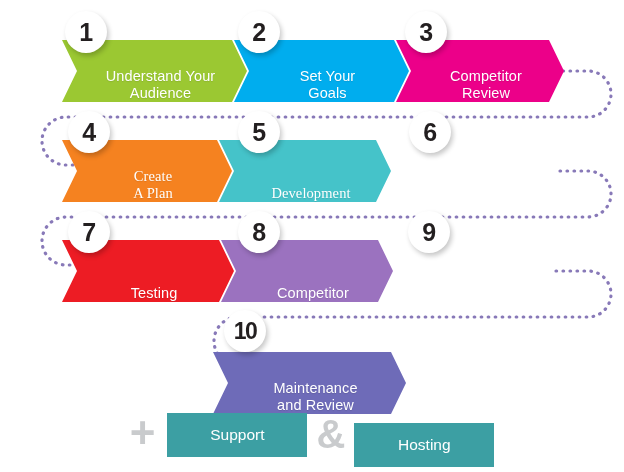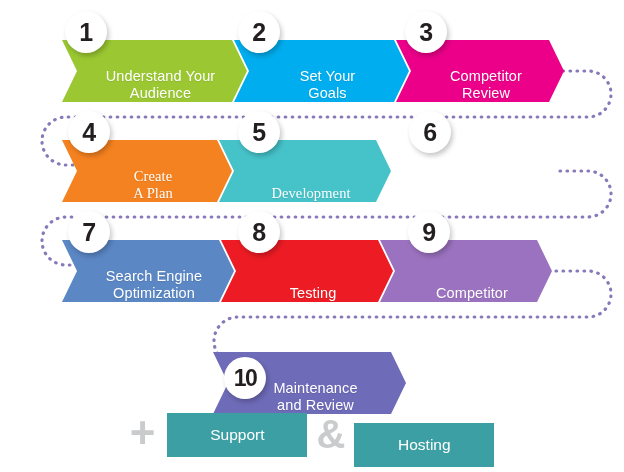--- a/index.html
+++ b/index.html
@@ -67,21 +67,21 @@
     color: #231f20;
     font-size: 25px;
     font-weight: bold;
     display: flex;
     align-items: center;
     justify-content: center;
     box-shadow: 2px 3px 5px rgba(0,0,0,.22);
     z-index: 20;
     letter-spacing: -0.5px;
   }
-  .badge.wide { font-size: 23px; letter-spacing: -1.5px; margin-top: 47px; }
+  .badge.wide { font-size: 23px; letter-spacing: -1.5px; }
 
   
   #bottom {
     position: absolute;
     left: 0;
     top: 404px;
     width: 624px;
     height: 62px;
     display: flex;
     align-items: center;
@@ -163,24 +163,20 @@
     <span>4</span>
   </div>
   <div class="badge" style="left:238px; top:111px;">
     <span>5</span>
   </div>
   <div class="badge" style="left:409px; top:111px;">
     <span>6</span>
   </div>
 
   <div class="row" style="left:62px; top:240px;">
-    <div class="chev first z3" style="width:172px; background:#5B87C5;">
-      <span class="label">Search Engine
-Optimization</span>
-    </div>
     <div class="chev z2" style="width:172px; background:#ED1C24;">
       <span class="label">Testing</span>
     </div>
     <div class="chev z1" style="width:172px; background:#9B72BF;">
       <span class="label">Competitor</span>
     </div>
   </div>
   <div class="badge" style="left:68px; top:211px;">
     <span>7</span>
   </div>

